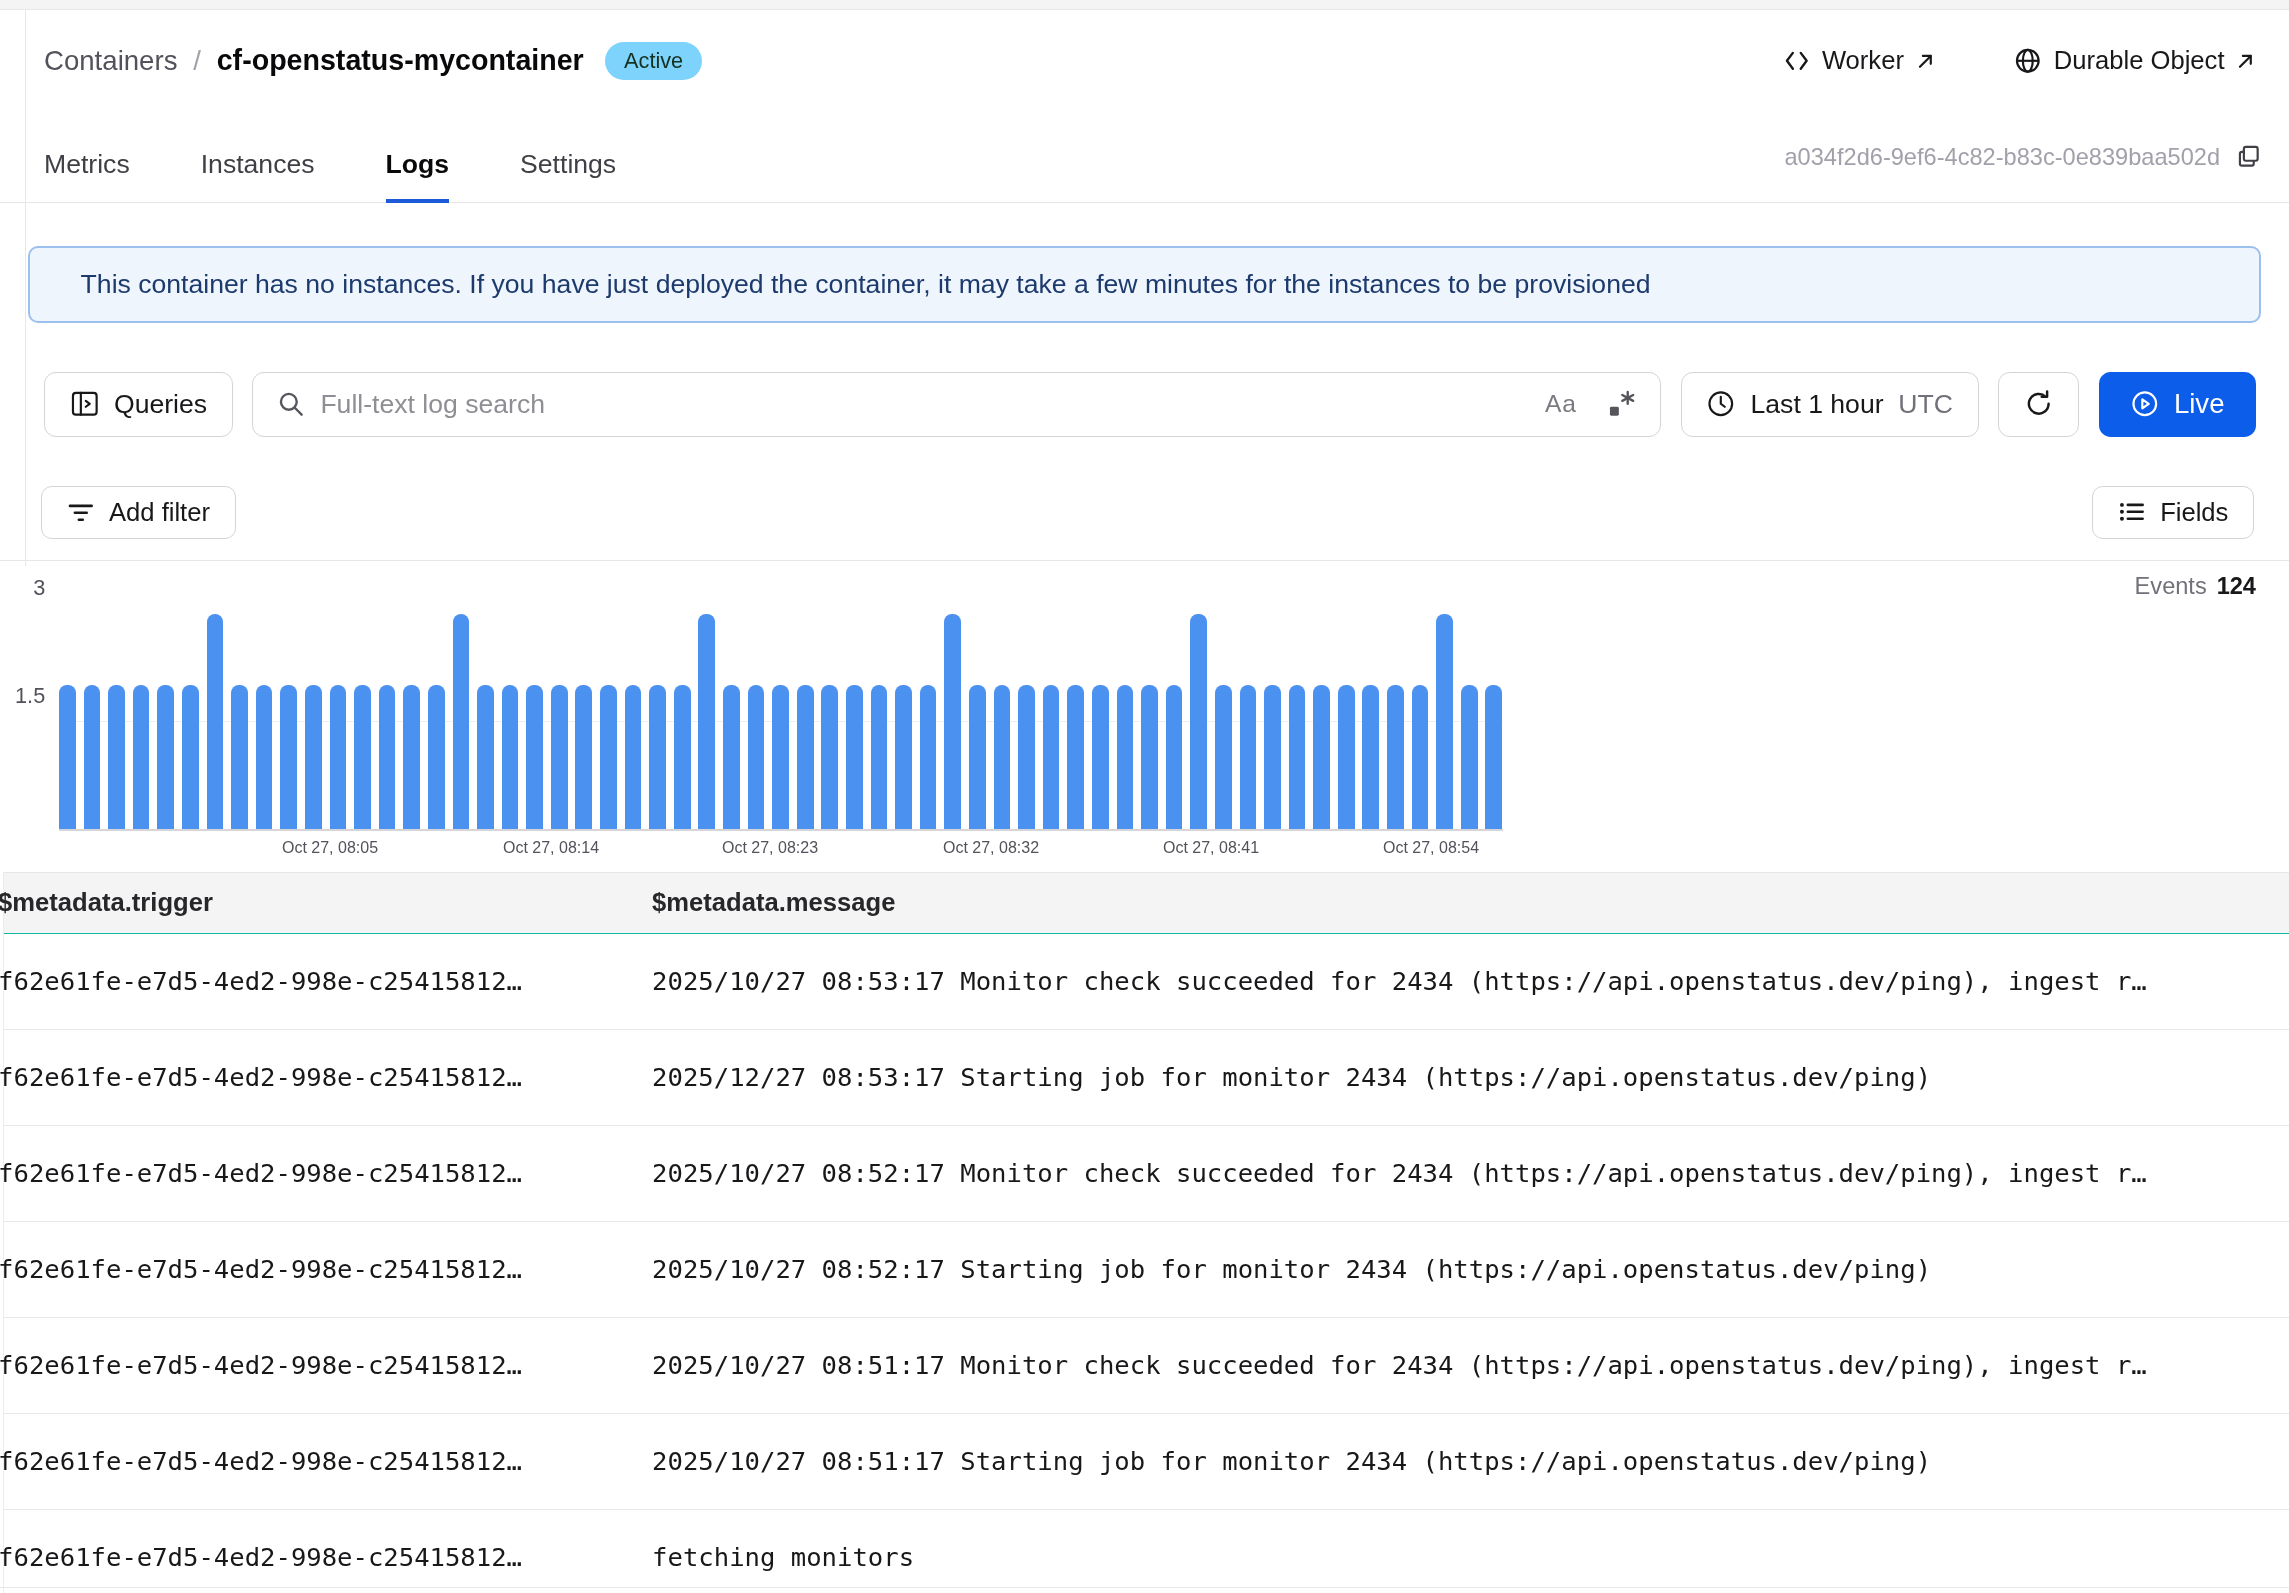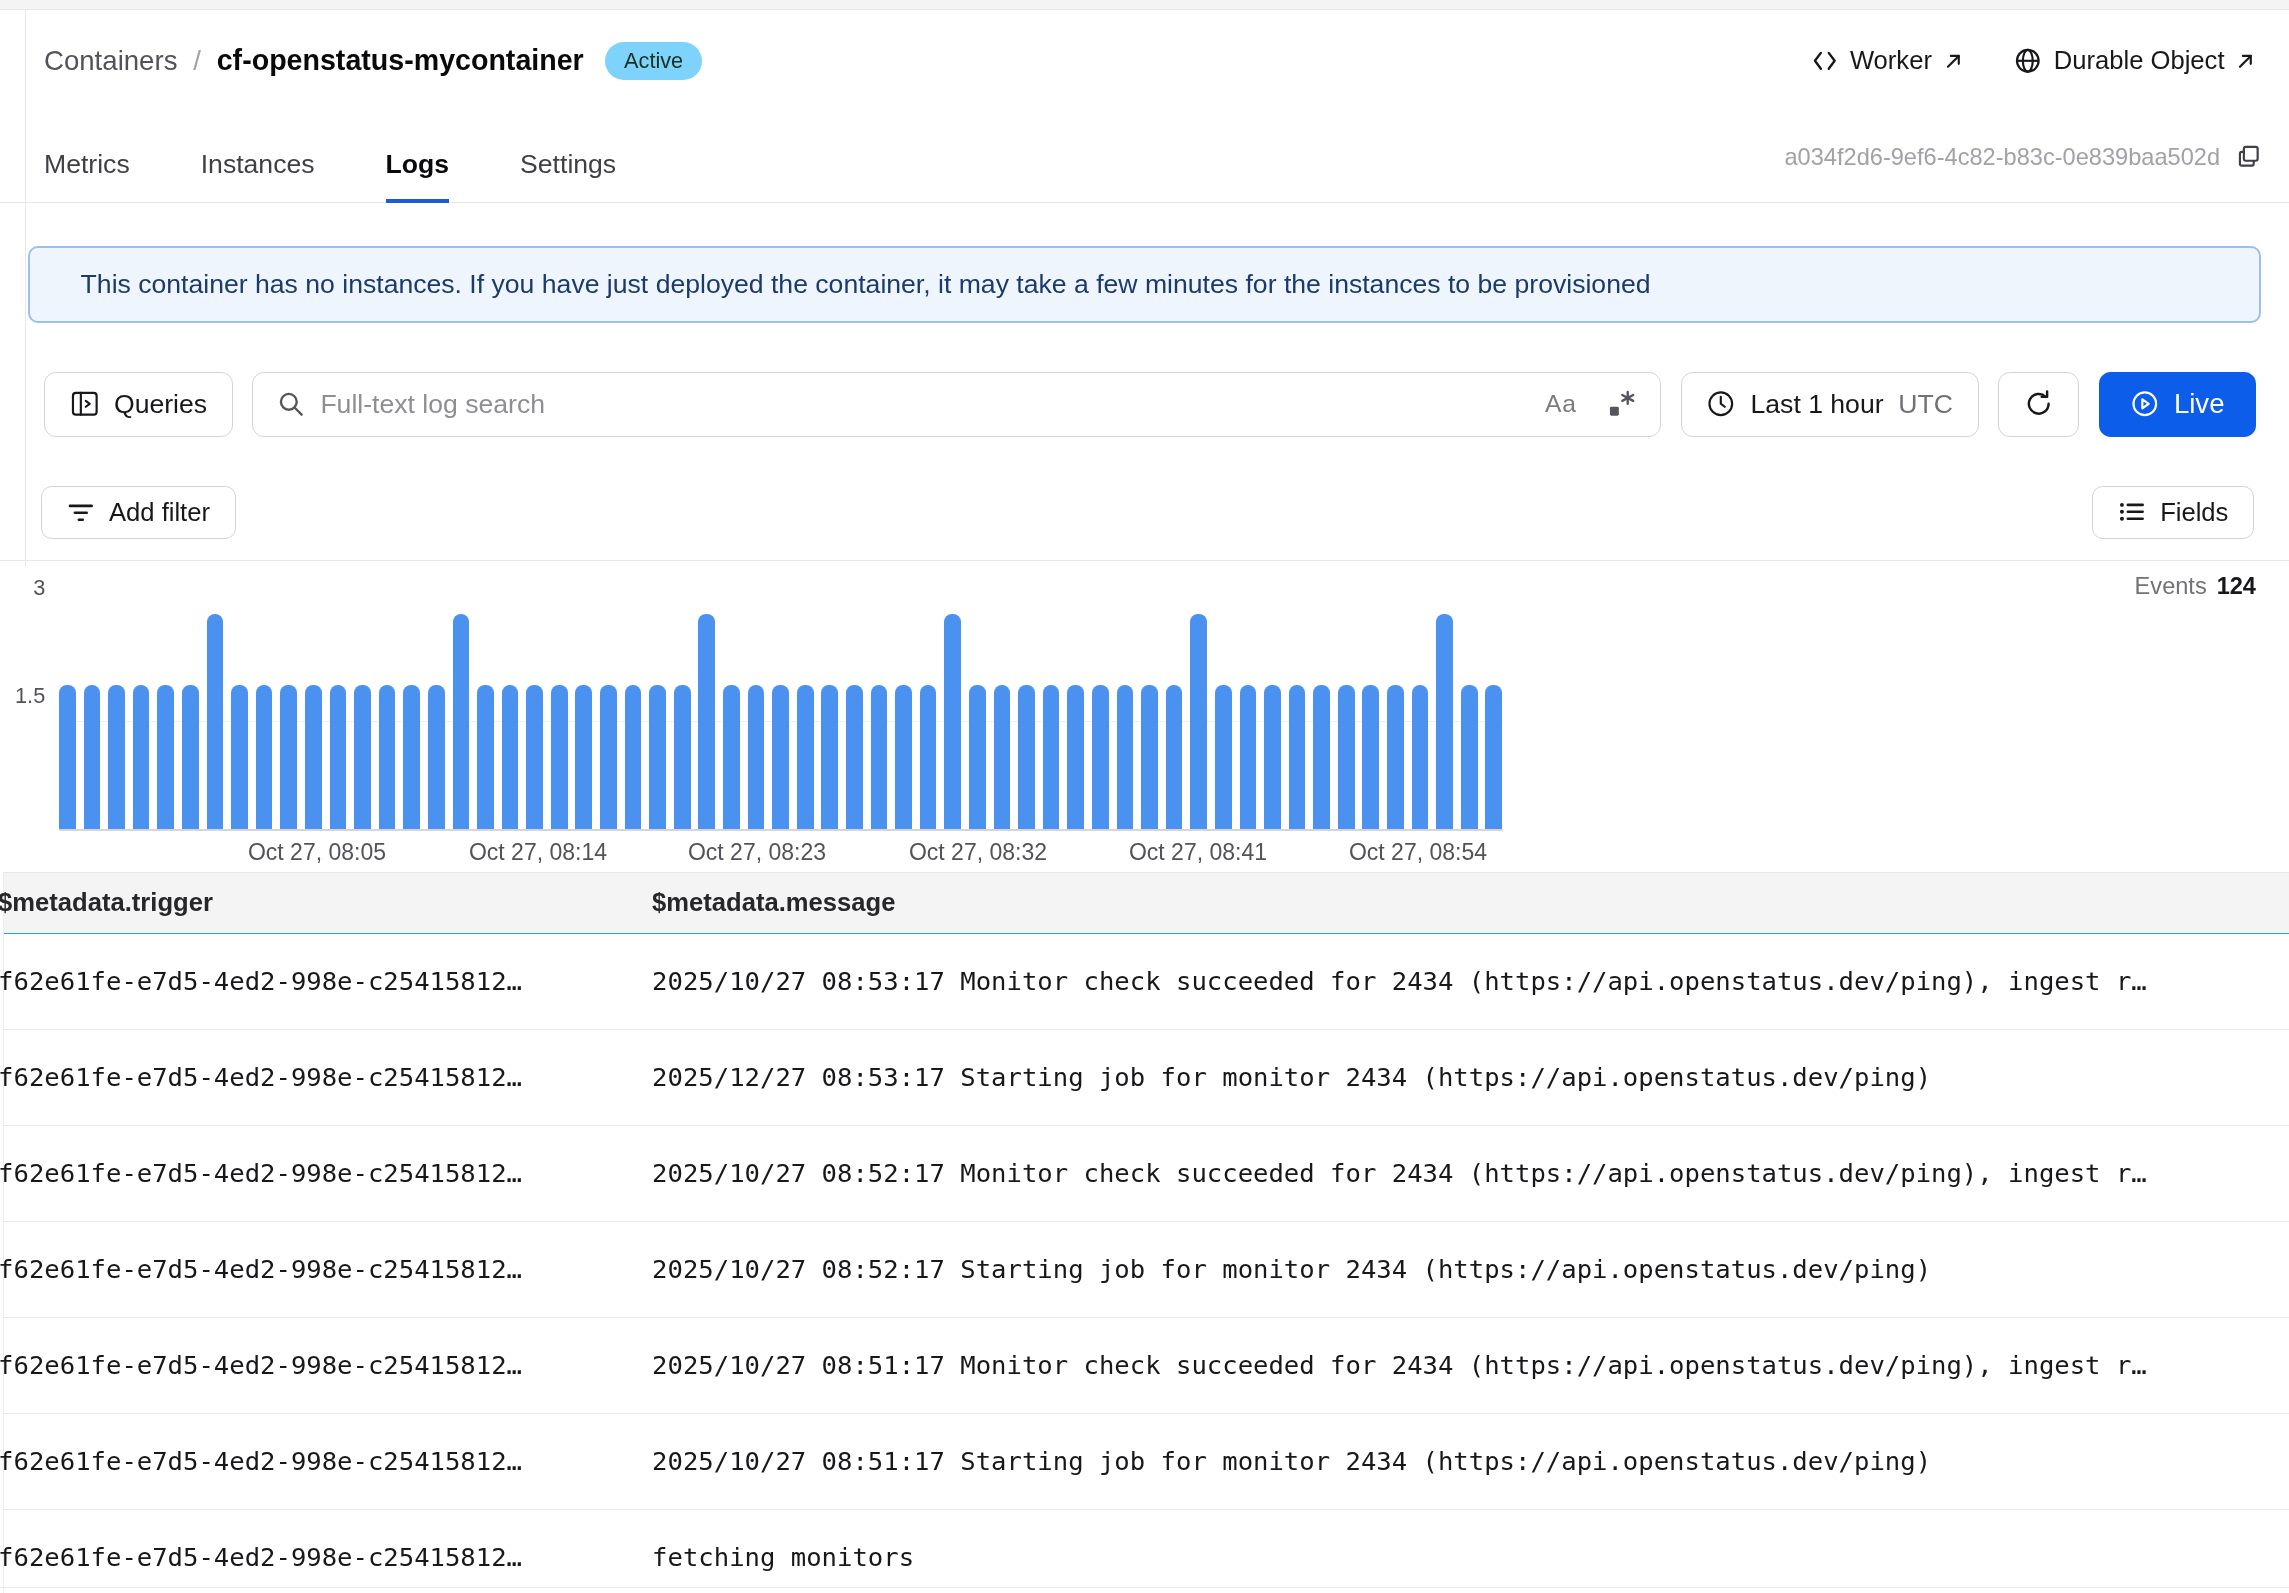--- a/index.html
+++ b/index.html
@@ -14,21 +14,21 @@
 
   
   .crumb-row { display:flex; align-items:center; margin:27.6px 33px 0 44px; height:47px; }
   .crumb-root { font-size:27.6px; color:#52525b; }
   .crumb-sep  { font-size:27.6px; color:#a1a1aa; margin:0 15.8px; }
   .crumb-title{ font-size:28.6px; font-weight:700; color:#09090b; }
   .badge {
     margin-left:21.7px; background:#7dd3fc; color:#14301f;
     font-size:21.7px; padding:7.9px 18.7px; border-radius:984px; line-height:1;
   }
-  .hdr-links { margin-left:auto; display:flex; align-items:center; gap:51px; }
+  .hdr-links { margin-left:auto; display:flex; align-items:center; gap:79px; }
   .hdr-link { display:flex; align-items:center; gap:11.8px; font-size:25.6px; color:#18181b; cursor:pointer; }
   .icon { display:inline-flex; align-items:center; justify-content:center; }
 
   
   .tabbar { position:relative; display:flex; margin-top:65px; padding-left:44px; border-bottom:1px solid #e7e7ea; }
   .tab { font-size:26.6px; color:#3f3f46; padding-bottom:21.7px; margin-right:71px; cursor:pointer; }
   .tab.active { color:#09090b; font-weight:600; border-bottom:4.9px solid #1d5bd8; padding-bottom:16.7px; margin-bottom:-1px; }
   .uuid-wrap { position:absolute; right:27.6px; top:-5.9px; display:flex; align-items:center; gap:15.8px; }
   .uuid { font-size:23.6px; color:#a1a1aa; }
 
@@ -70,21 +70,21 @@
   
   .events-row { display:flex; justify-content:flex-end; align-items:baseline; gap:9.9px; margin:11.8px 33px 0 0; font-size:23.6px; }
   .events-label { color:#71717a; }
   .events-count { color:#18181b; font-weight:700; }
   .chart-wrap { position:relative; margin:9.9px 0 0 59px; width:1444px; height:221px; }
   .chart-bars { position:absolute; inset:0; display:flex; align-items:flex-end; justify-content:space-between; border-bottom:2px solid #d6d6da; }
   .bar { width:16.7px; background:#4b91f0; border-radius:7.9px 7.9px 0 0; }
   .gridline { position:absolute; left:0; right:0; height:1px; background:#efeff2; }
   .y-label { position:absolute; right:calc(100% + 13.8px); transform:translateY(-50%); font-size:21.7px; color:#52525b; }
   .x-ticks { position:relative; margin-left:59px; width:1444px; height:33px; }
-  .x-tick { position:absolute; top:7.9px; transform:translateX(-50%); font-size:23px; color:#52525b; white-space:nowrap; }
+  .x-tick { position:absolute; top:7.9px; transform:translateX(-50%); font-size:16px; color:#52525b; white-space:nowrap;margin-left:13px; }
 
   
   .logtable { margin-top:7.9px; margin-left:3px; border-left:1px solid #ececef; }
   .thead {
     display:flex; align-items:center; height:62px; background:#f4f4f5;
     border-top:1px solid #e7e7ea; border-bottom:1px solid #14b8a6;
     font-weight:700; font-size:25.6px; color:#27272a;
   }
   .col-trigger { width:654px; margin-left:-5.9px; overflow:hidden; white-space:nowrap; flex:none; }
   .col-message { flex:1; overflow:hidden; white-space:nowrap; }

